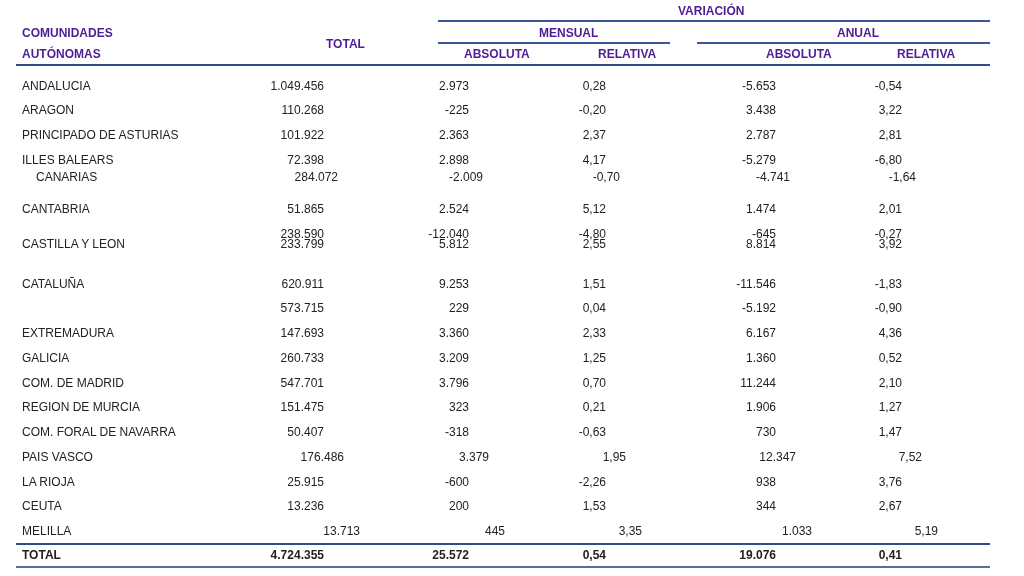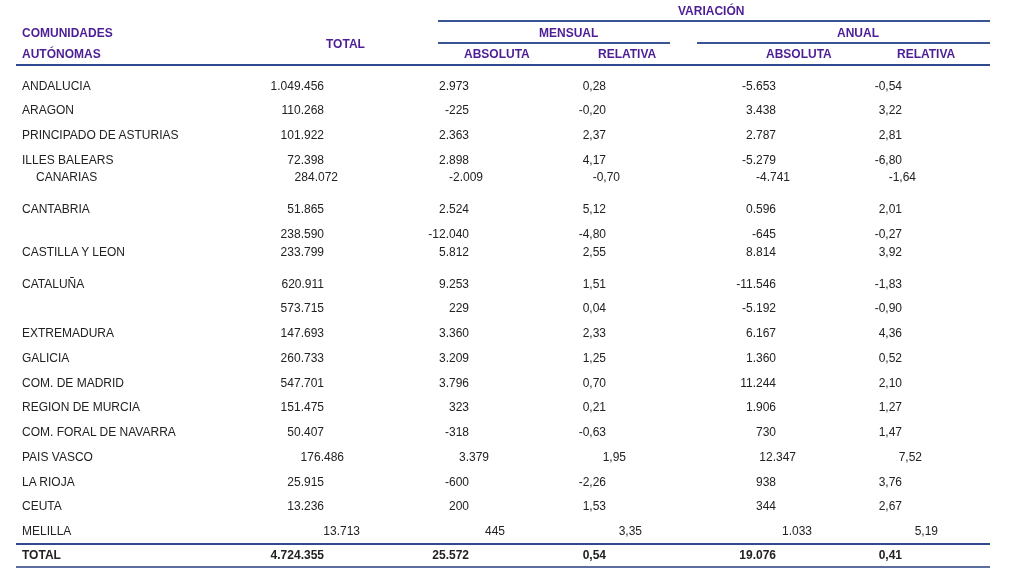--- a/index.html
+++ b/index.html
@@ -121,31 +121,31 @@
         <span class="cell num c-mabs">-2.009</span>
         <span class="cell num c-mrel">-0,70</span>
         <span class="cell num c-aabs">-4.741</span>
         <span class="cell num c-arel">-1,64</span>
       </div>
       <div class="row" style="top: 197.25px;">
         <span class="cell name">CANTABRIA</span>
         <span class="cell num c-total">51.865</span>
         <span class="cell num c-mabs">2.524</span>
         <span class="cell num c-mrel">5,12</span>
-        <span class="cell num c-aabs">0.596</span>
+        <span class="cell num c-aabs">1.474</span>
         <span class="cell num c-arel">2,01</span>
       </div>
       <div class="row" style="top: 222px;">
         <span class="cell num c-total">238.590</span>
         <span class="cell num c-mabs">-12.040</span>
         <span class="cell num c-mrel">-4,80</span>
         <span class="cell num c-aabs">-645</span>
         <span class="cell num c-arel">-0,27</span>
       </div>
-      <div class="row" style="top: 240px;">
+      <div class="row" style="top: 232px;">
         <span class="cell name">CASTILLA Y LEON</span>
         <span class="cell num c-total">233.799</span>
         <span class="cell num c-mabs">5.812</span>
         <span class="cell num c-mrel">2,55</span>
         <span class="cell num c-aabs">8.814</span>
         <span class="cell num c-arel">3,92</span>
       </div>
       <div class="row" style="top: 271.5px;">
         <span class="cell name">CATALUÑA</span>
         <span class="cell num c-total">620.911</span>

